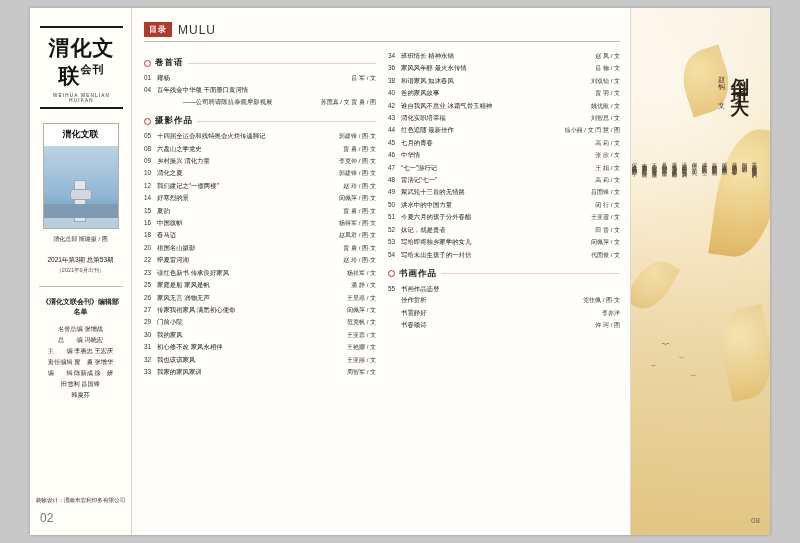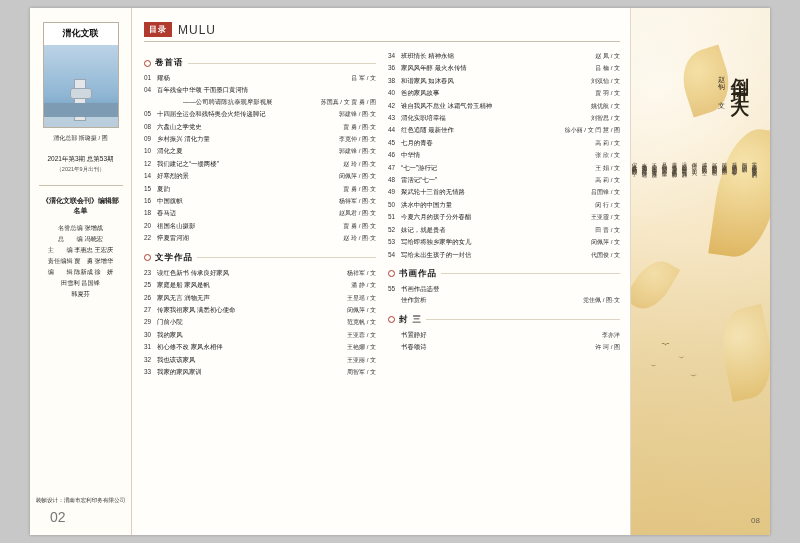--- a/index.html
+++ b/index.html
@@ -80,21 +80,21 @@
     margin:4px 10px 0 10px;text-align:center;color:#222;
   }
   .staff .title{font-size:7px;font-weight:bold;margin-bottom:6px;}
   .staff .row{font-size:6.2px;line-height:11px;white-space:nowrap;}
   .staff .row .lbl{color:#333;}
   .design{
     position:absolute;left:0;right:0;bottom:30px;text-align:center;
     font-size:5.6px;color:#333;line-height:10px;
   }
   .folio-left{
-    position:absolute;left:20px;bottom:10px;font-size:14px;color:#777;
+    position:absolute;left:10px;bottom:10px;font-size:12px;color:#777;
   }
   
   .col-main{
     flex:1;position:relative;padding:14px 10px 0 12px;
   }
   .mulu-bar{
     display:flex;align-items:center;gap:6px;
     border-bottom:1px solid #c9bfae;padding-bottom:4px;margin-bottom:8px;
   }
   .mulu-bar .mu-cn{
@@ -185,20 +185,24 @@
   }
 </style>
 </head>
 <body>
 
 <div class="spread">
 
   <div class="page-left">
 
     <div class="col-left">
+      <div class="masthead">
+        <div class="big"><span>渭化文联</span><span class="small2">会刊</span></div>
+        <div class="pinyin">WEIHUA  WENLIAN  HUIKAN</div>
+      </div>
 
       <div class="cover-thumb">
         <div class="ct-top">渭化文联</div>
         <div class="ct-pic">
           <div class="ct-tower"></div>
           <div class="ct-base"></div>
         </div>
       </div>
 
       <div class="cap1">渭化总部  斯璐摄 / 图</div>
@@ -245,20 +249,25 @@
             <div class="item">
               <span class="pg">04</span>
               <span class="tt">百年残金中华颂  干面墨口黄河情</span>
               <span class="au"></span>
             </div>
             <div class="item sub">
               <span class="pg"></span>
               <span class="tt">——公司聘请陈抗泰观摩影视展</span>
               <span class="au">苏国真 / 文  贾  勇 / 图</span>
             </div>
+            <div class="sect">
+              <span class="dot"></span>
+              <span class="nm">摄影作品</span>
+              <span class="ln"></span>
+            </div>
             <div class="item">
               <span class="pg">05</span>
               <span class="tt">十四届全运会和残特奥会火炬传递脚记</span>
               <span class="au">郭建锋 / 图·文</span>
             </div>
             <div class="item">
               <span class="pg">08</span>
               <span class="tt">六盘山之学党史</span>
               <span class="au">贾  勇 / 图·文</span>
             </div>
@@ -299,25 +308,20 @@
             </div>
             <div class="item">
               <span class="pg">20</span>
               <span class="tt">祖国名山摄影</span>
               <span class="au">贾  勇 / 图·文</span>
             </div>
             <div class="item">
               <span class="pg">22</span>
               <span class="tt">悴夏雷河湖</span>
               <span class="au">赵  玲 / 图·文</span>
-            </div>
-            <div class="sect">
-              <span class="dot"></span>
-              <span class="nm">文学作品</span>
-              <span class="ln"></span>
             </div>
             <div class="item">
               <span class="pg">23</span>
               <span class="tt">读红色新书  传承良好家风</span>
               <span class="au">杨祥军 / 文</span>
             </div>
             <div class="item">
               <span class="pg">25</span>
               <span class="tt">家庭是船  家风是帆</span>
               <span class="au">潘  静 / 文</span>
@@ -451,25 +455,20 @@
             </div>
             <div class="item">
               <span class="pg">55</span>
               <span class="tt">书画作品选登</span>
               <span class="au"></span>
             </div>
             <div class="item">
               <span class="pg"></span>
               <span class="tt">佳作赏析</span>
               <span class="au">党佳佩 / 图·文</span>
-            </div>
-            <div class="sect">
-              <span class="dot"></span>
-              <span class="nm">封 三</span>
-              <span class="ln"></span>
             </div>
             <div class="item">
               <span class="pg"></span>
               <span class="tt">书置静好</span>
               <span class="au">李亦洋</span>
             </div>
             <div class="item">
               <span class="pg"></span>
               <span class="tt">书春颂诗</span>
               <span class="au">许  珂 / 图</span>

